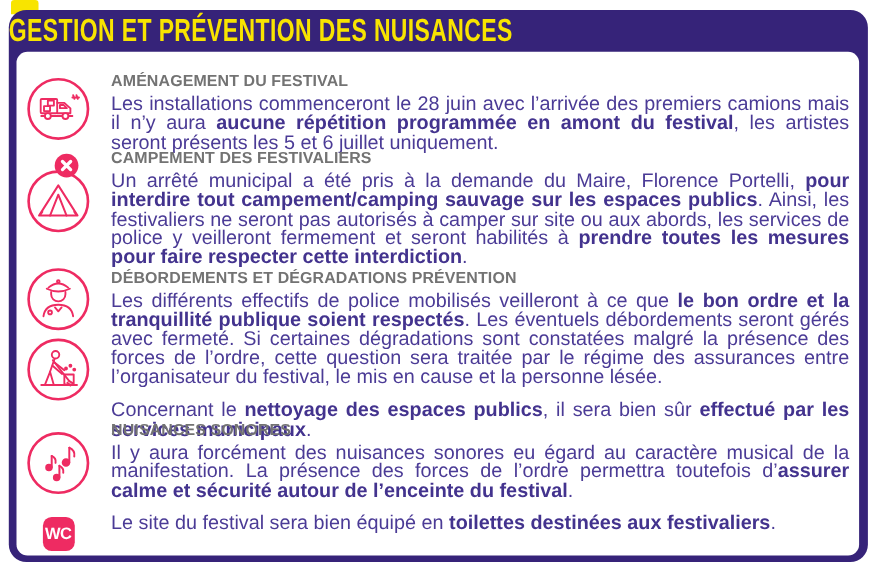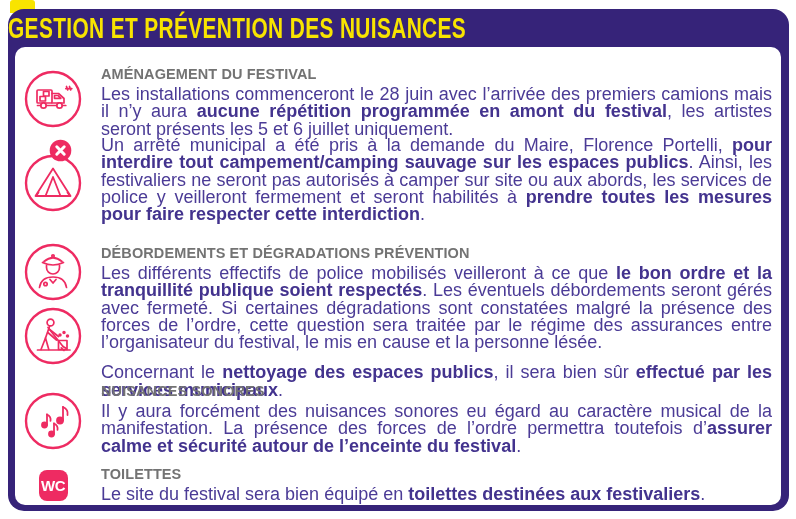--- a/index.html
+++ b/index.html
@@ -115,20 +115,21 @@
             <g stroke-width="1.8">
               <path d="M29 14.5 L11.5 42 H46.5 Z"></path>
               <path d="M29 23 L21.5 42 M29 23 L36.5 42"></path>
               <path d="M14.5 38.5 l-1.8 2.6 M43.5 38.5 l1.8 2.6"></path>
             </g>
           </svg>
         </div>
       </div>
     </div>
     <div class="text-col">
+      <h2>CAMPEMENT DES FESTIVALIERS</h2>
       <p>Un arrêté municipal a été pris à la demande du Maire, Florence Portelli, <b>pour interdire tout campement/camping sauvage sur les espaces publics</b>. Ainsi, les festivaliers ne seront pas autorisés à camper sur site ou aux abords, les services de police y veilleront fermement et seront habilités à <b>prendre toutes les mesures pour faire respecter cette interdiction</b>.</p>
     </div>
   </section>
 
   <section class="sec" style="top:246px">
     <div class="icon-col">
       <div class="circle-icon off-s3a">
         <svg width="58" height="58" viewBox="0 0 58 58" fill="none" stroke="#ee2b62" stroke-width="2" stroke-linecap="round" stroke-linejoin="round">
           <circle cx="29" cy="29" r="27" stroke-width="2.4"></circle>
           <g stroke-width="1.7">
@@ -191,18 +192,17 @@
       <h2>NUISANCES SONORES</h2>
       <p>Il y aura forcément des nuisances sonores eu égard au caractère musical de la manifestation. La présence des forces de l’ordre permettra toutefois d’<b>assurer calme et sécurité autour de l’enceinte du festival</b>.</p>
     </div>
   </section>
 
   <section class="sec" style="top:467px">
     <div class="icon-col">
       <div class="wc-badge">WC</div>
     </div>
     <div class="text-col">
-      <h2>TOILETTES</h2>
       <p>Le site du festival sera bien équipé en <b>toilettes destinées aux festivaliers</b>.</p>
     </div>
   </section>
 
 </div>
 
 </body></html>

